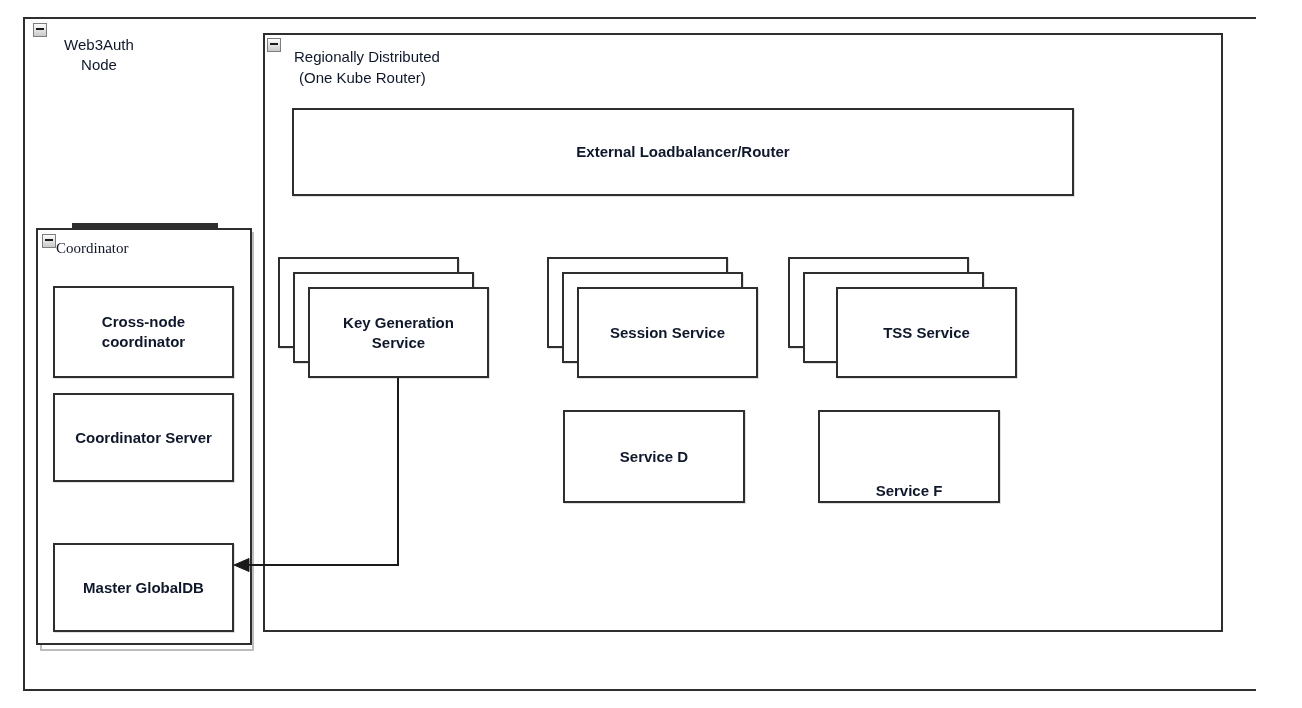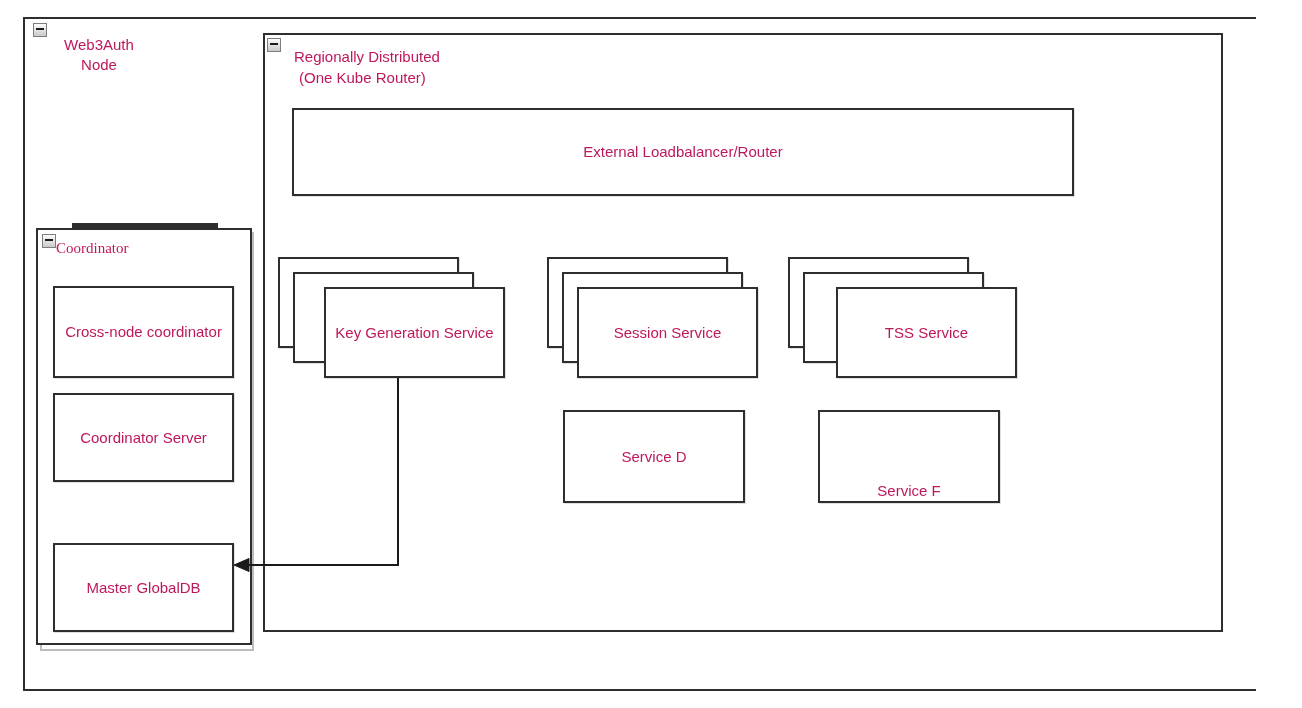--- a/index.html
+++ b/index.html
@@ -9,39 +9,40 @@
     font-family: "Liberation Sans", sans-serif;
   }
   * { box-sizing: border-box; }
 
   #canvas {
     position: relative;
     width: 1256px;
     height: 708px;
     background: #ffffff;
     overflow: hidden;
-    color: #be185d;
+    color: #0f172a;
     font-size: 15px;
   }
 
   .rect {
     position: absolute;
     border: 2px solid #2e2e2e;
     background: #ffffff;
   }
 
   .container-rect { background: #ffffff; }
 
   .shape {
     display: flex;
     align-items: center;
     justify-content: center;
     text-align: center;
     line-height: 20px;
     box-shadow: 1px 1px 0 rgba(0,0,0,0.12);
+    font-weight: bold;
   }
 
   .shape .lbl { padding: 0 6px; }
 
   .stack-back {
     background: #ffffff;
     box-shadow: 1px 1px 0 rgba(0,0,0,0.12);
   }
 
   .collapse-btn {
@@ -119,21 +120,21 @@
     <span class="tline">Regionally Distributed</span>
     <span class="tline tline2">(One Kube Router)</span>
   </div>
 
   <div class="rect shape" style="left:292px; top:108px; width:782px; height:88px;">
     <span class="lbl">External Loadbalancer/Router</span>
   </div>
 
   <div class="rect stack-back" style="left:278px; top:257px; width:181px; height:91px;"></div>
   <div class="rect stack-back" style="left:293px; top:272px; width:181px; height:91px;"></div>
-  <div class="rect shape" style="left:308px; top:287px; width:181px; height:91px;margin-left:16px;">
+  <div class="rect shape" style="left:308px; top:287px; width:181px; height:91px;">
     <span class="lbl">Key Generation Service</span>
   </div>
 
   <div class="rect stack-back" style="left:547px; top:257px; width:181px; height:91px;"></div>
   <div class="rect stack-back" style="left:562px; top:272px; width:181px; height:91px;"></div>
   <div class="rect shape" style="left:577px; top:287px; width:181px; height:91px;justify-content:center;">
     <span class="lbl">Session Service</span>
   </div>
 
   <div class="rect stack-back" style="left:788px; top:257px; width:181px; height:91px;"></div>

